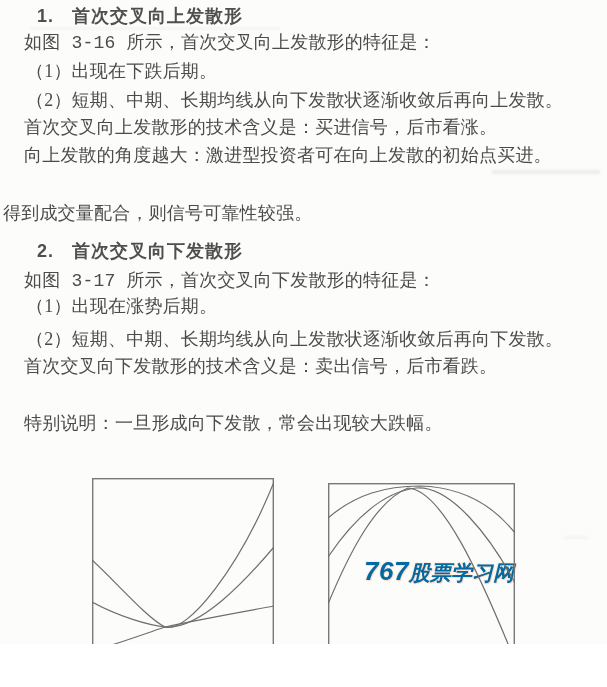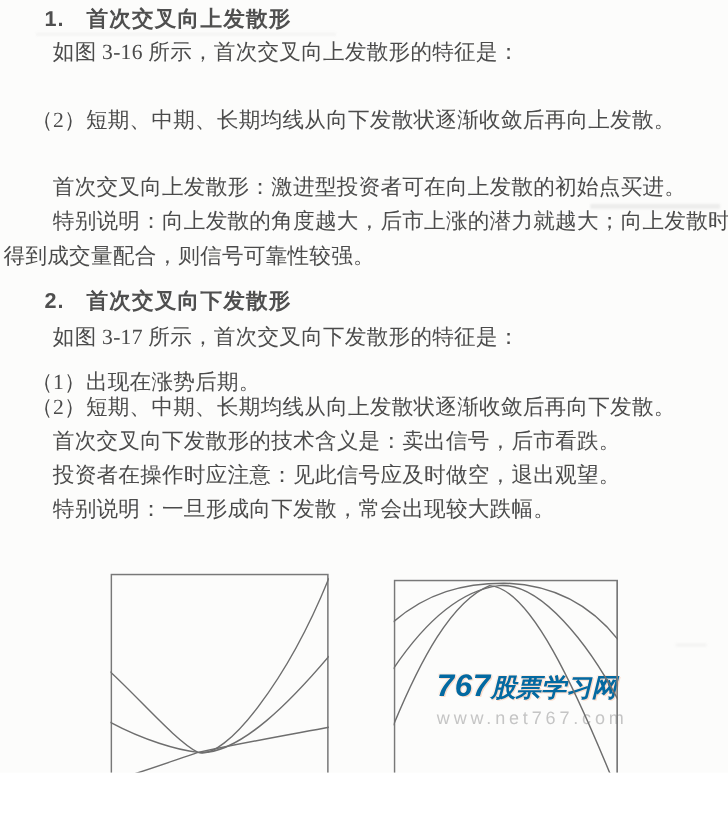--- a/index.html
+++ b/index.html
@@ -15,21 +15,21 @@
     letter-spacing:0.2px;
   }
   .heading{
     position:absolute;white-space:nowrap;
     font-family:"Liberation Sans","DejaVu Sans",sans-serif;
     font-weight:bold;font-size:18px;line-height:20px;color:#4f4f4f;
     letter-spacing:1px;
   }
   .heading .hnum{display:inline-block;}
   .heading .htitle{display:inline-block;margin-left:18px;}
-  .x-body{left:44px;}
+  .x-body{left:24px;font-family:Liberation Mono, monospace;}
   .x-paren{left:26px;}
   .x-flush{left:3px;}
   .figure{position:absolute;z-index:2;}
   .figure svg{display:block;}
   .figbox{fill:none;stroke:#787878;stroke-width:1.4;}
   .ma-curve{fill:none;stroke:#6e6e6e;stroke-width:1.2;stroke-linecap:round;}
   .caption{
     position:absolute;text-align:center;z-index:2;
     font-size:12px;color:#4a4a4a;letter-spacing:1.5px;
     font-family:"Liberation Serif","DejaVu Serif",serif;
@@ -51,40 +51,39 @@
 </style>
 </head>
 <body>
 
 <div class="page">
 
   <div class="heading" style="top:6px;left:37px;">
     <span class="hnum">1.</span><span class="htitle">首次交叉向上发散形</span>
   </div>
   <div class="tline x-body" style="top:33px;">如图 3-16 所示，首次交叉向上发散形的特征是：</div>
+  <div class="tline x-paren" style="top:61px;">（1）出现在下跌后期。</div>
   <div class="tline x-paren" style="top:90px;">（2）短期、中期、长期均线从向下发散状逐渐收敛后再向上发散。</div>
-  <div class="tline x-body" style="top:146px;">首次交叉向上发散形：激进型投资者可在向上发散的初始点买进。</div>
-  <div class="tline x-body" style="top:174px;">特别说明：向上发散的角度越大，后市上涨的潜力就越大；向上发散时</div>
+  <div class="tline x-body" style="top:118px;">首次交叉向上发散形的技术含义是：买进信号，后市看涨。</div>
+  <div class="tline x-body" style="top:146px;">向上发散的角度越大：激进型投资者可在向上发散的初始点买进。</div>
   <div class="tline x-flush" style="top:203px;">得到成交量配合，则信号可靠性较强。</div>
 
   <div class="heading" style="top:241px;left:37px;">
     <span class="hnum">2.</span><span class="htitle">首次交叉向下发散形</span>
   </div>
   <div class="tline x-body" style="top:271px;">如图 3-17 所示，首次交叉向下发散形的特征是：</div>
-  <div class="tline x-paren" style="top:308px;">（1）出现在涨势后期。</div>
+  <div class="tline x-paren" style="top:296px;">（1）出现在涨势后期。</div>
   <div class="tline x-paren" style="top:329px;">（2）短期、中期、长期均线从向上发散状逐渐收敛后再向下发散。</div>
   <div class="tline x-body" style="top:357px;">首次交叉向下发散形的技术含义是：卖出信号，后市看跌。</div>
-  <div class="tline x-body" style="top:386px;">投资者在操作时应注意：见此信号应及时做空，退出观望。</div>
   <div class="tline x-body" style="top:414px;">特别说明：一旦形成向下发散，常会出现较大跌幅。</div>
 
   <div class="watermark">
     <div class="wm-title" style="color:#0369a1;">
       <span class="wm-num">767</span><span>股票学习网</span>
     </div>
-    <div class="wm-url" style="color:#c5c5c5;">www.net767.com</div>
   </div>
 
   <div class="figure" style="left:92px;top:478px;">
     <svg width="182" height="175" viewBox="0 0 182 175">
       <rect class="figbox" x="0.7" y="0.7" width="180.6" height="173.6"></rect>
       <path class="ma-curve" d="M 0,82 C 26,106 55,140 73,149 C 96,156 148,88 182,4"></path>
       <path class="ma-curve" d="M 0,124 C 28,139 56,147 73,149 C 108,152 154,102 182,69"></path>
       <path class="ma-curve" d="M 0,173 C 28,165 52,156 73,149 C 110,141 150,134 182,128"></path>
     </svg>
   </div>

